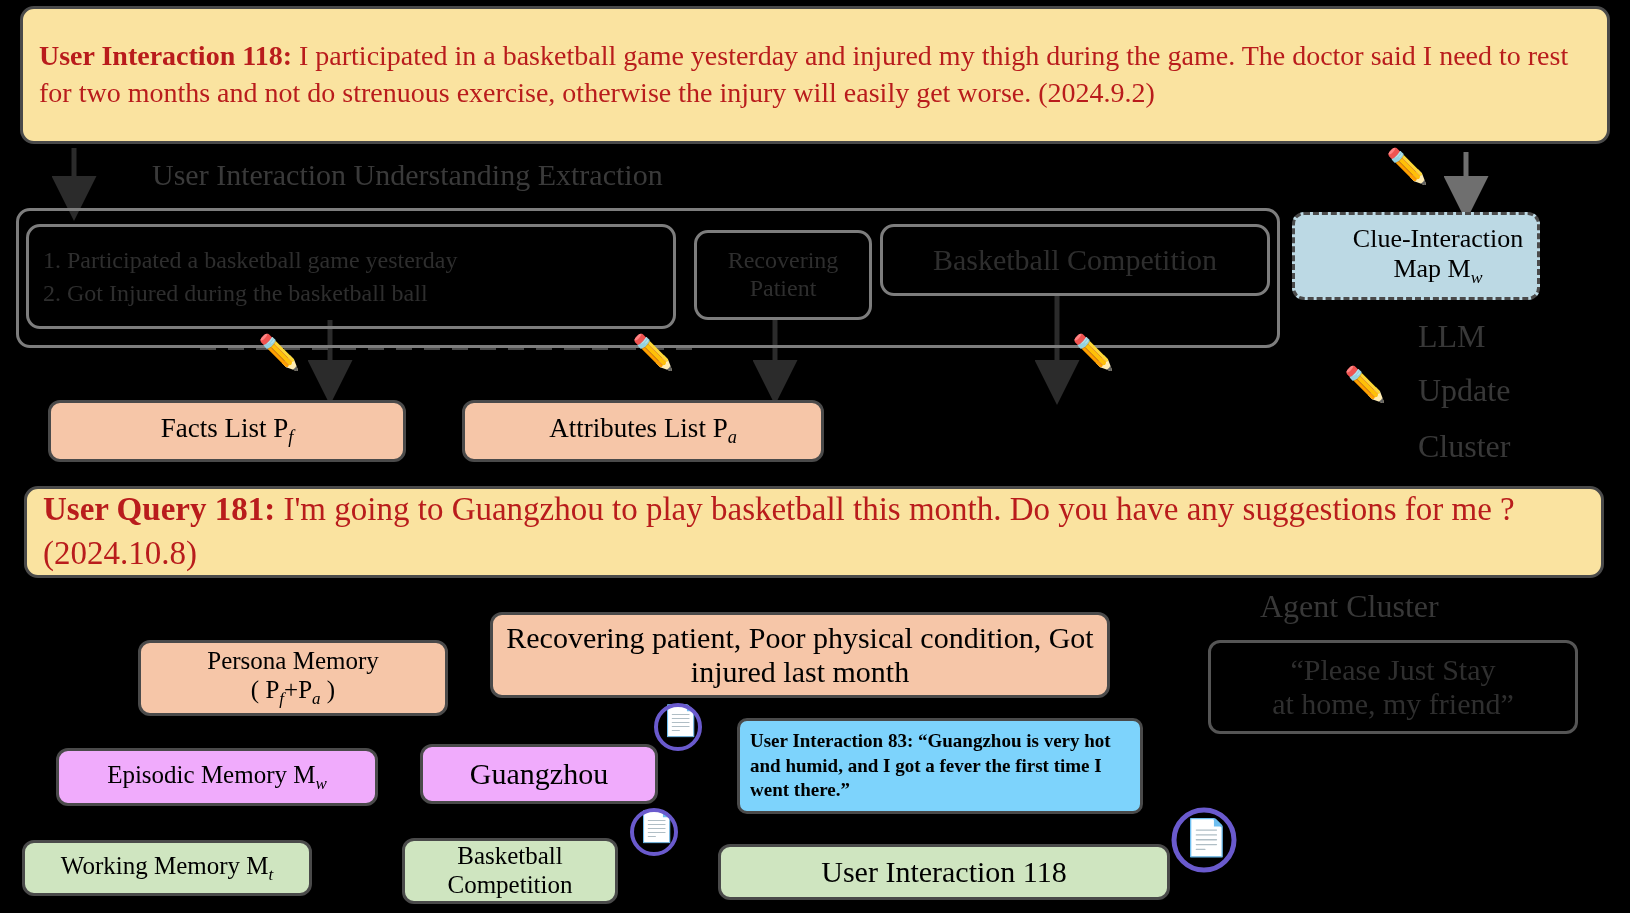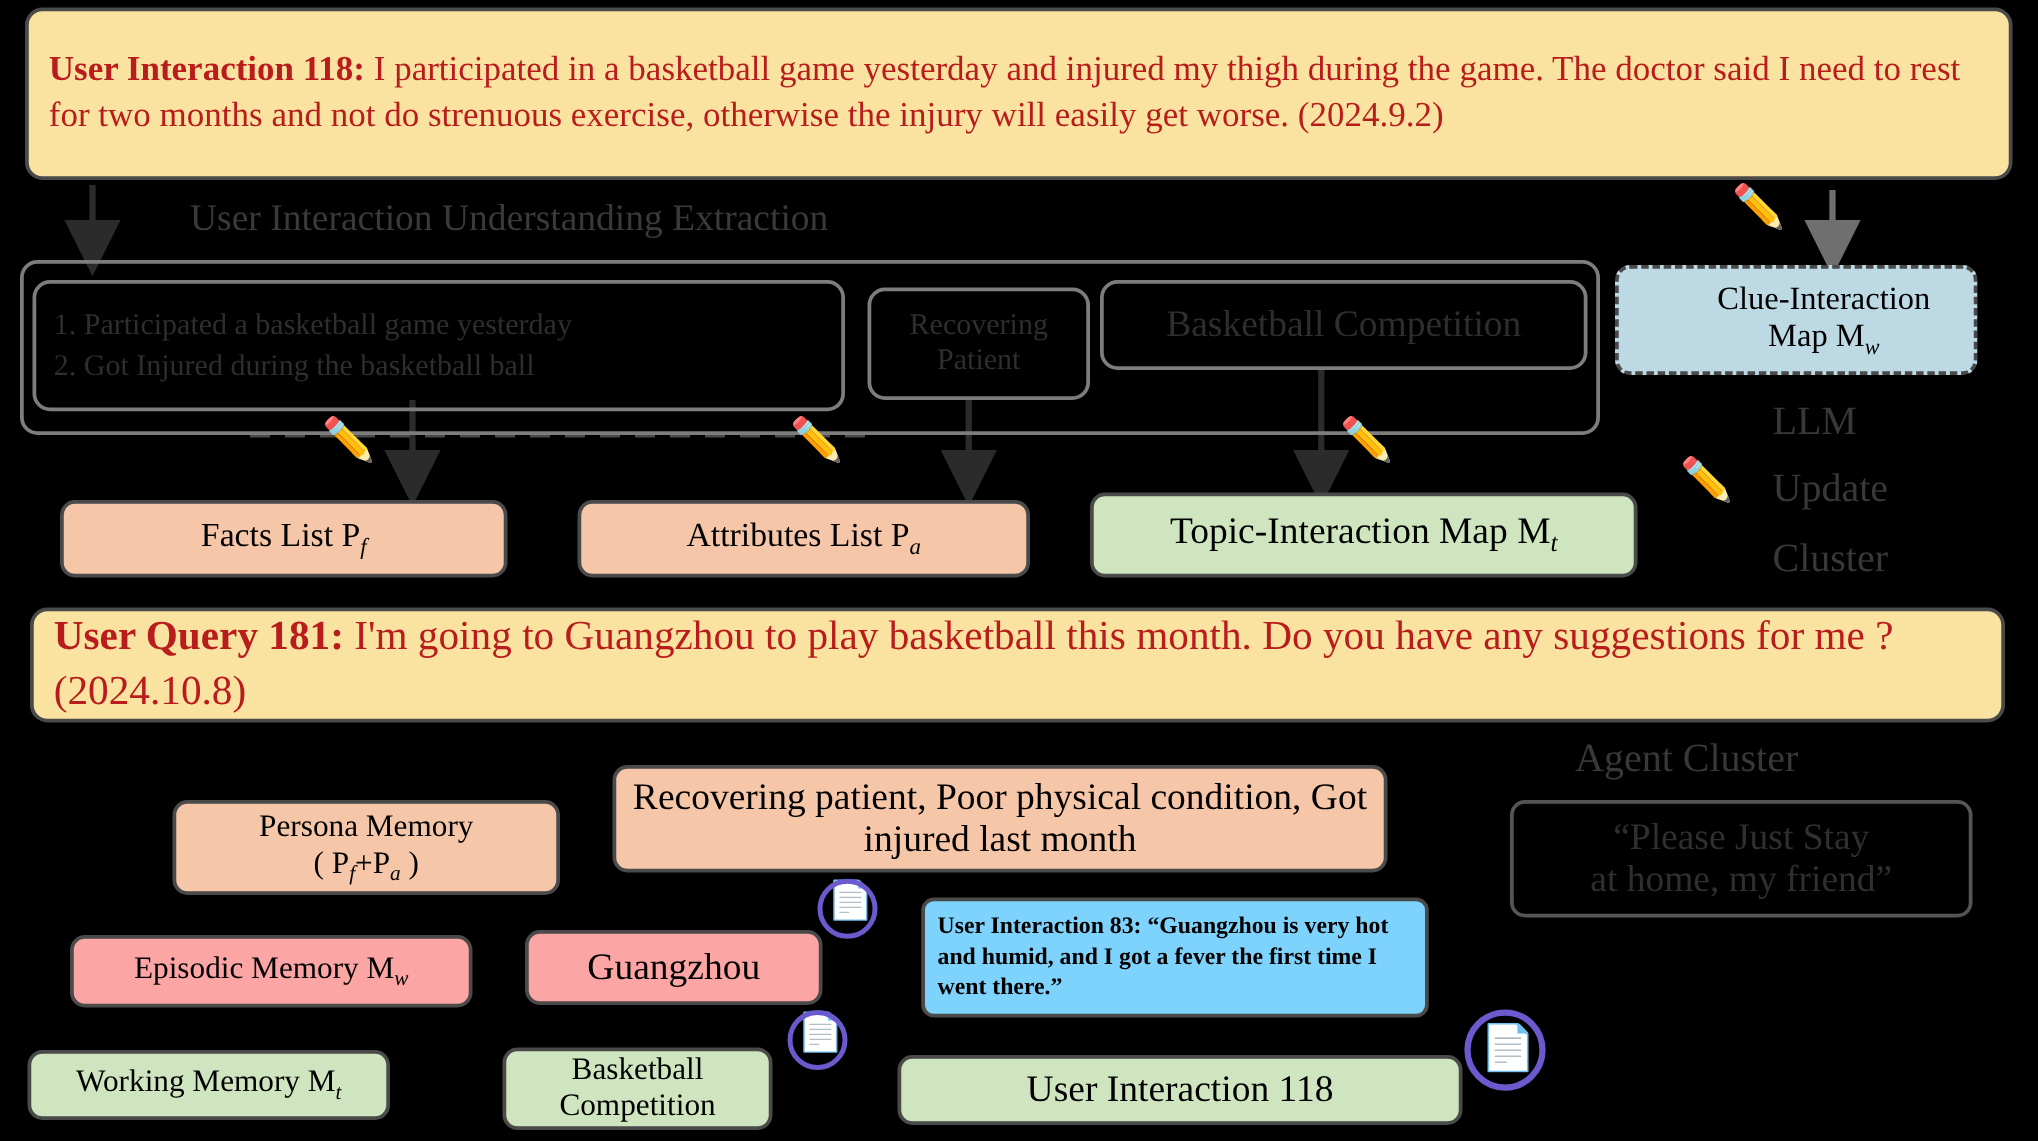--- a/index.html
+++ b/index.html
@@ -79,21 +79,21 @@
     font-size: 27px;
   }
   .green {
     background: #cfe5c0;
     border: 3px solid #4a4a4a;
     border-radius: 12px;
     color: #000;
     font-size: 27px;
   }
   .blue {
-    background: #fca5a5;
+    background: #f0abfc;
     border: 3px solid #4a4a4a;
     border-radius: 12px;
     color: #000;
     font-size: 26px;
   }
   .blue-dashed {
     background: #bcd9e4;
     border: 3px dashed #4a4a4a;
     border-radius: 12px;
     color: #000;
@@ -166,21 +166,21 @@
 
   <div class="box group-outline" style="left:16px; top:208px; width:1264px; height:140px;"></div>
 
   <div class="box inner-outline left-text" style="left:26px; top:224px; width:650px; height:105px; white-space:pre-line;">1. Participated a basketball game yesterday
 2. Got Injured during the basketball ball</div>
 
   <div class="box inner-outline" style="left:694px; top:230px; width:178px; height:90px; font-size:24px;">Recovering Patient</div>
 
   <div class="box inner-outline" style="left:880px; top:224px; width:390px; height:72px; font-size:30px;">Basketball Competition</div>
 
-  <div class="box blue-dashed" style="left:1292px; top:212px; width:290px; height:88px;padding-left:44px;">
+  <div class="box blue-dashed" style="left:1292px; top:212px; width:248px; height:88px;padding-left:44px;">
     <div>
       <div>Clue-Interaction</div>
       <div><span>Map M</span><sub><i>w</i></sub></div>
     </div>
   </div>
 
   <div class="dim-label" style="left:1418px; top:318px; font-size:32px; color:#383838;">LLM</div>
   <div class="dim-label" style="left:1418px; top:372px; font-size:32px; color:#383838;">Update</div>
   <div class="dim-label" style="left:1418px; top:428px; font-size:32px; color:#383838;">Cluster</div>
 
@@ -191,23 +191,20 @@
   <span class="pencil" style="left:1344px; top:368px;">✏️</span>
 
   <div class="box peach" style="left:48px; top:400px; width:358px; height:62px;">
     <span><span>Facts List P</span><sub><i>f</i></sub></span>
   </div>
 
   <div class="box peach" style="left:462px; top:400px; width:362px; height:62px;">
     <span><span>Attributes List  P</span><sub><i>a</i></sub></span>
   </div>
 
-  <div class="box green" style="left:872px; top:394px; width:438px; height:68px; font-size:30px;">
-    <span><span>Topic-Interaction Map M</span><sub><i>t</i></sub></span>
-  </div>
 
   <div class="box banner" style="left:24px; top:486px; width:1580px; height:92px; font-size:33px;">
     <div>
       <b>User Query 181:</b>
       <span>I'm going to Guangzhou to play basketball this month. Do you have any suggestions for me ? (2024.10.8)</span>
     </div>
   </div>
 
   <div class="dim-label" style="left:1260px; top:588px; font-size:32px; color:#383838;">Agent Cluster</div>
 

